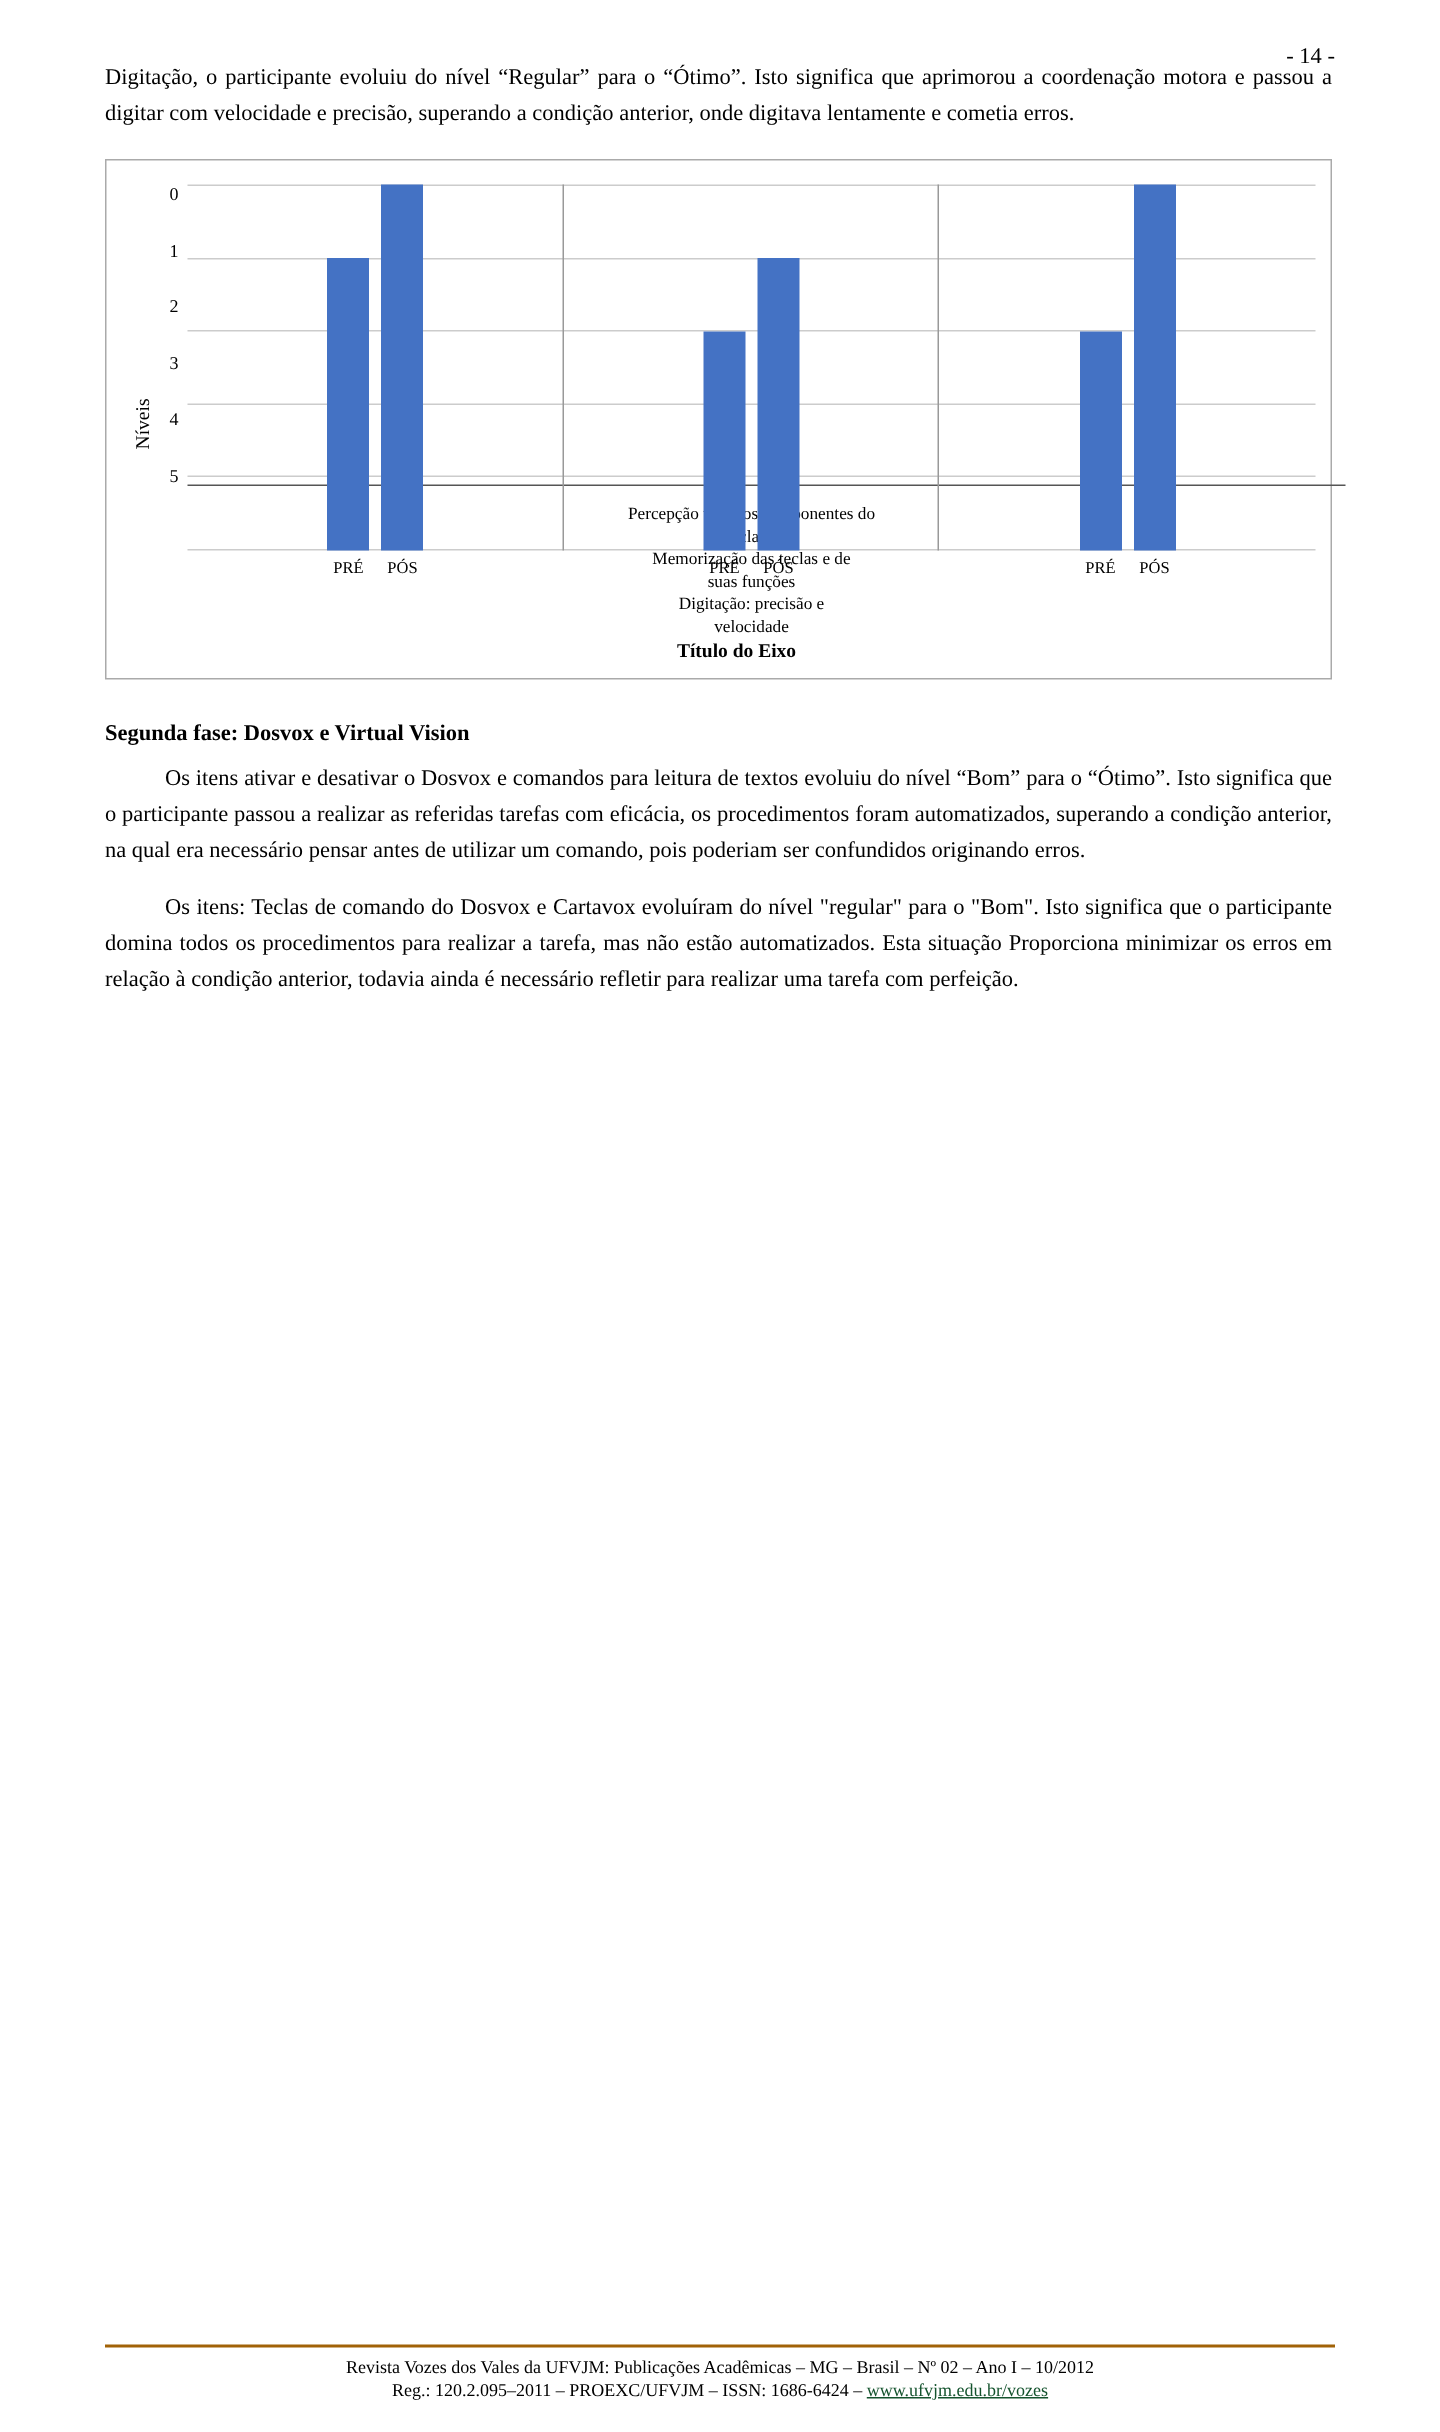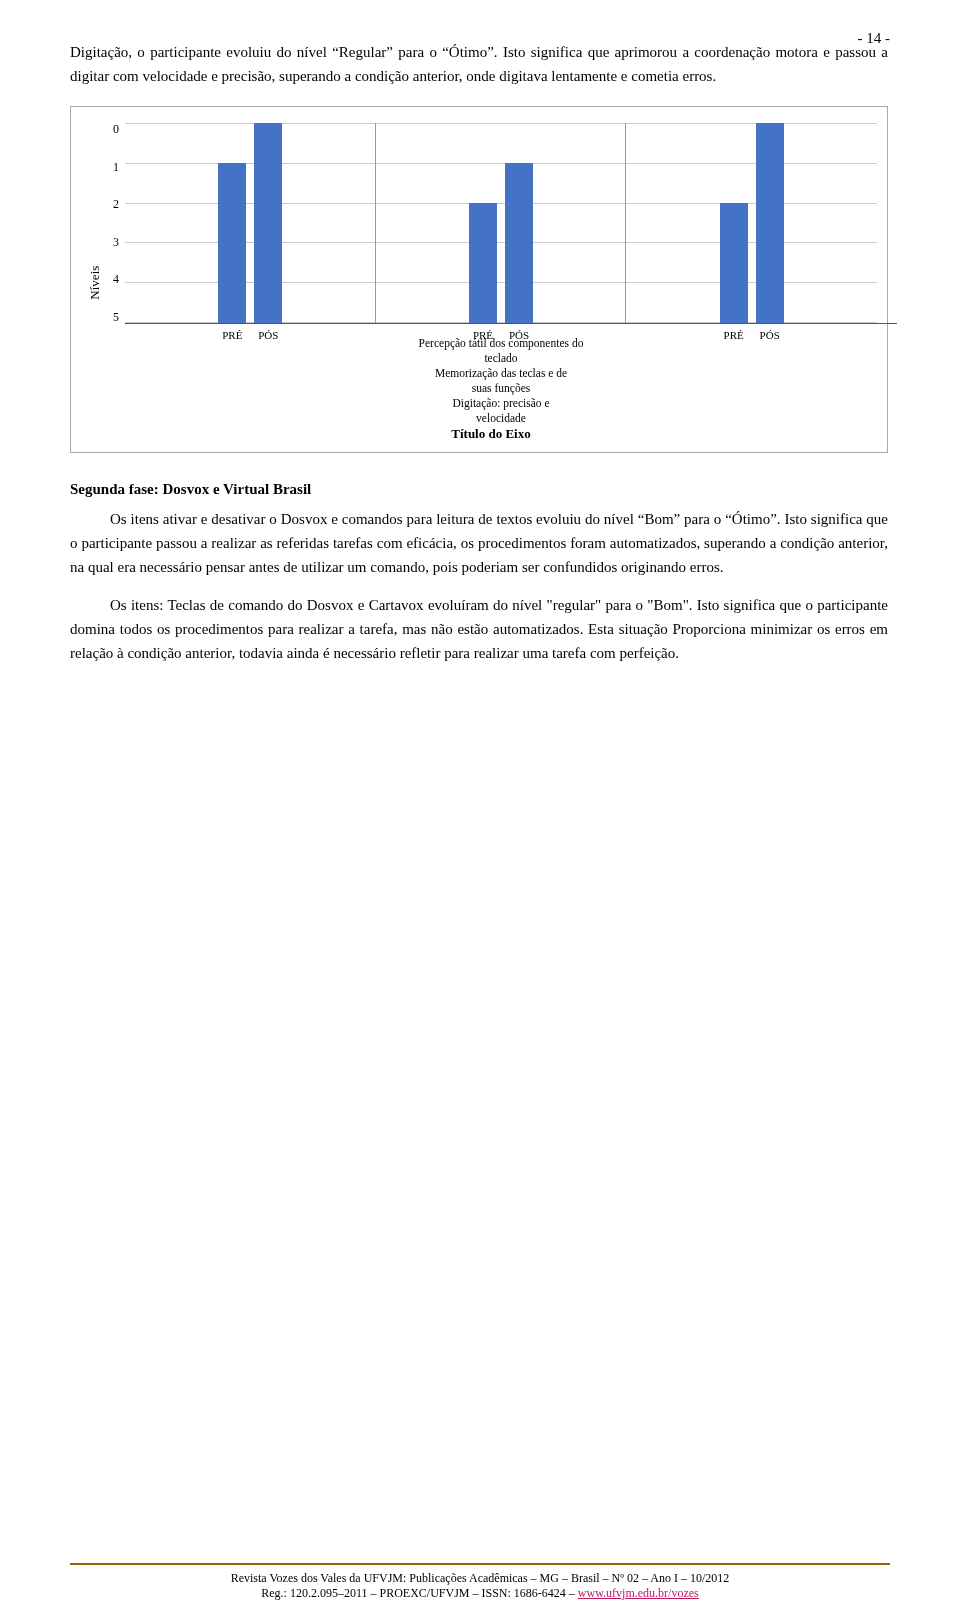--- a/index.html
+++ b/index.html
@@ -90,21 +90,21 @@
 
     .y-tick {
       line-height: 1;
     }
 
     .bars-area {
       flex: 1;
       position: relative;
       display: flex;
       align-items: flex-end;
-      height: 200px;
+      height: 244px;
     }
 
     
     .grid-lines {
       position: absolute;
       top: 0; left: 0; right: 0; bottom: 0;
       display: flex;
       flex-direction: column-reverse;
       justify-content: space-between;
       pointer-events: none;
@@ -198,21 +198,21 @@
       left: 0;
       right: 0;
       text-align: center;
       font-size: 12px;
       border-top: 2px solid #a16207;
       padding-top: 6px;
       margin: 0 70px;
     }
 
     .footer a {
-      color: #be185d;
+      color: #14532d;
       text-decoration: underline;
     }
 
     
     .x-axis-line {
       width: 100%;
       border-bottom: 1.5px solid #555;
       margin-top: 0;
     }
 
@@ -297,21 +297,21 @@
             <div class="x-group-label">Digitação: precisão e<br>velocidade</div>
           </div>
 
           <div class="chart-title">Título do Eixo</div>
         </div>
       </div>
     </div>
   </div>
 
   <div class="section-heading">
-    <span>Segunda fase: Dosvox e Virtual Brasil</span>
+    <span>Segunda fase: Dosvox e Virtual Vision</span>
   </div>
 
   <p class="body-text-indent">Os itens ativar e desativar o Dosvox e comandos para leitura de textos evoluiu do nível “Bom” para o “Ótimo”. Isto significa que o participante passou a realizar as referidas tarefas com eficácia, os procedimentos foram automatizados, superando a condição anterior, na qual era necessário pensar antes de utilizar um comando, pois poderiam ser confundidos originando erros.</p>
 
   <p class="body-text-indent">Os itens: Teclas de comando do Dosvox e Cartavox evoluíram do nível "regular" para o "Bom". Isto significa que o participante domina todos os procedimentos para realizar a tarefa, mas não estão automatizados. Esta situação Proporciona minimizar os erros em relação à condição anterior, todavia ainda é necessário refletir para realizar uma tarefa com perfeição.</p>
 
   <div class="footer">
     <div>Revista Vozes dos Vales da UFVJM: Publicações Acadêmicas – MG – Brasil – Nº 02 – Ano I – 10/2012</div>
     <div>
       <span>Reg.: 120.2.095–2011 – PROEXC/UFVJM – ISSN: 1686-6424 – </span><a href="#">www.ufvjm.edu.br/vozes</a>

